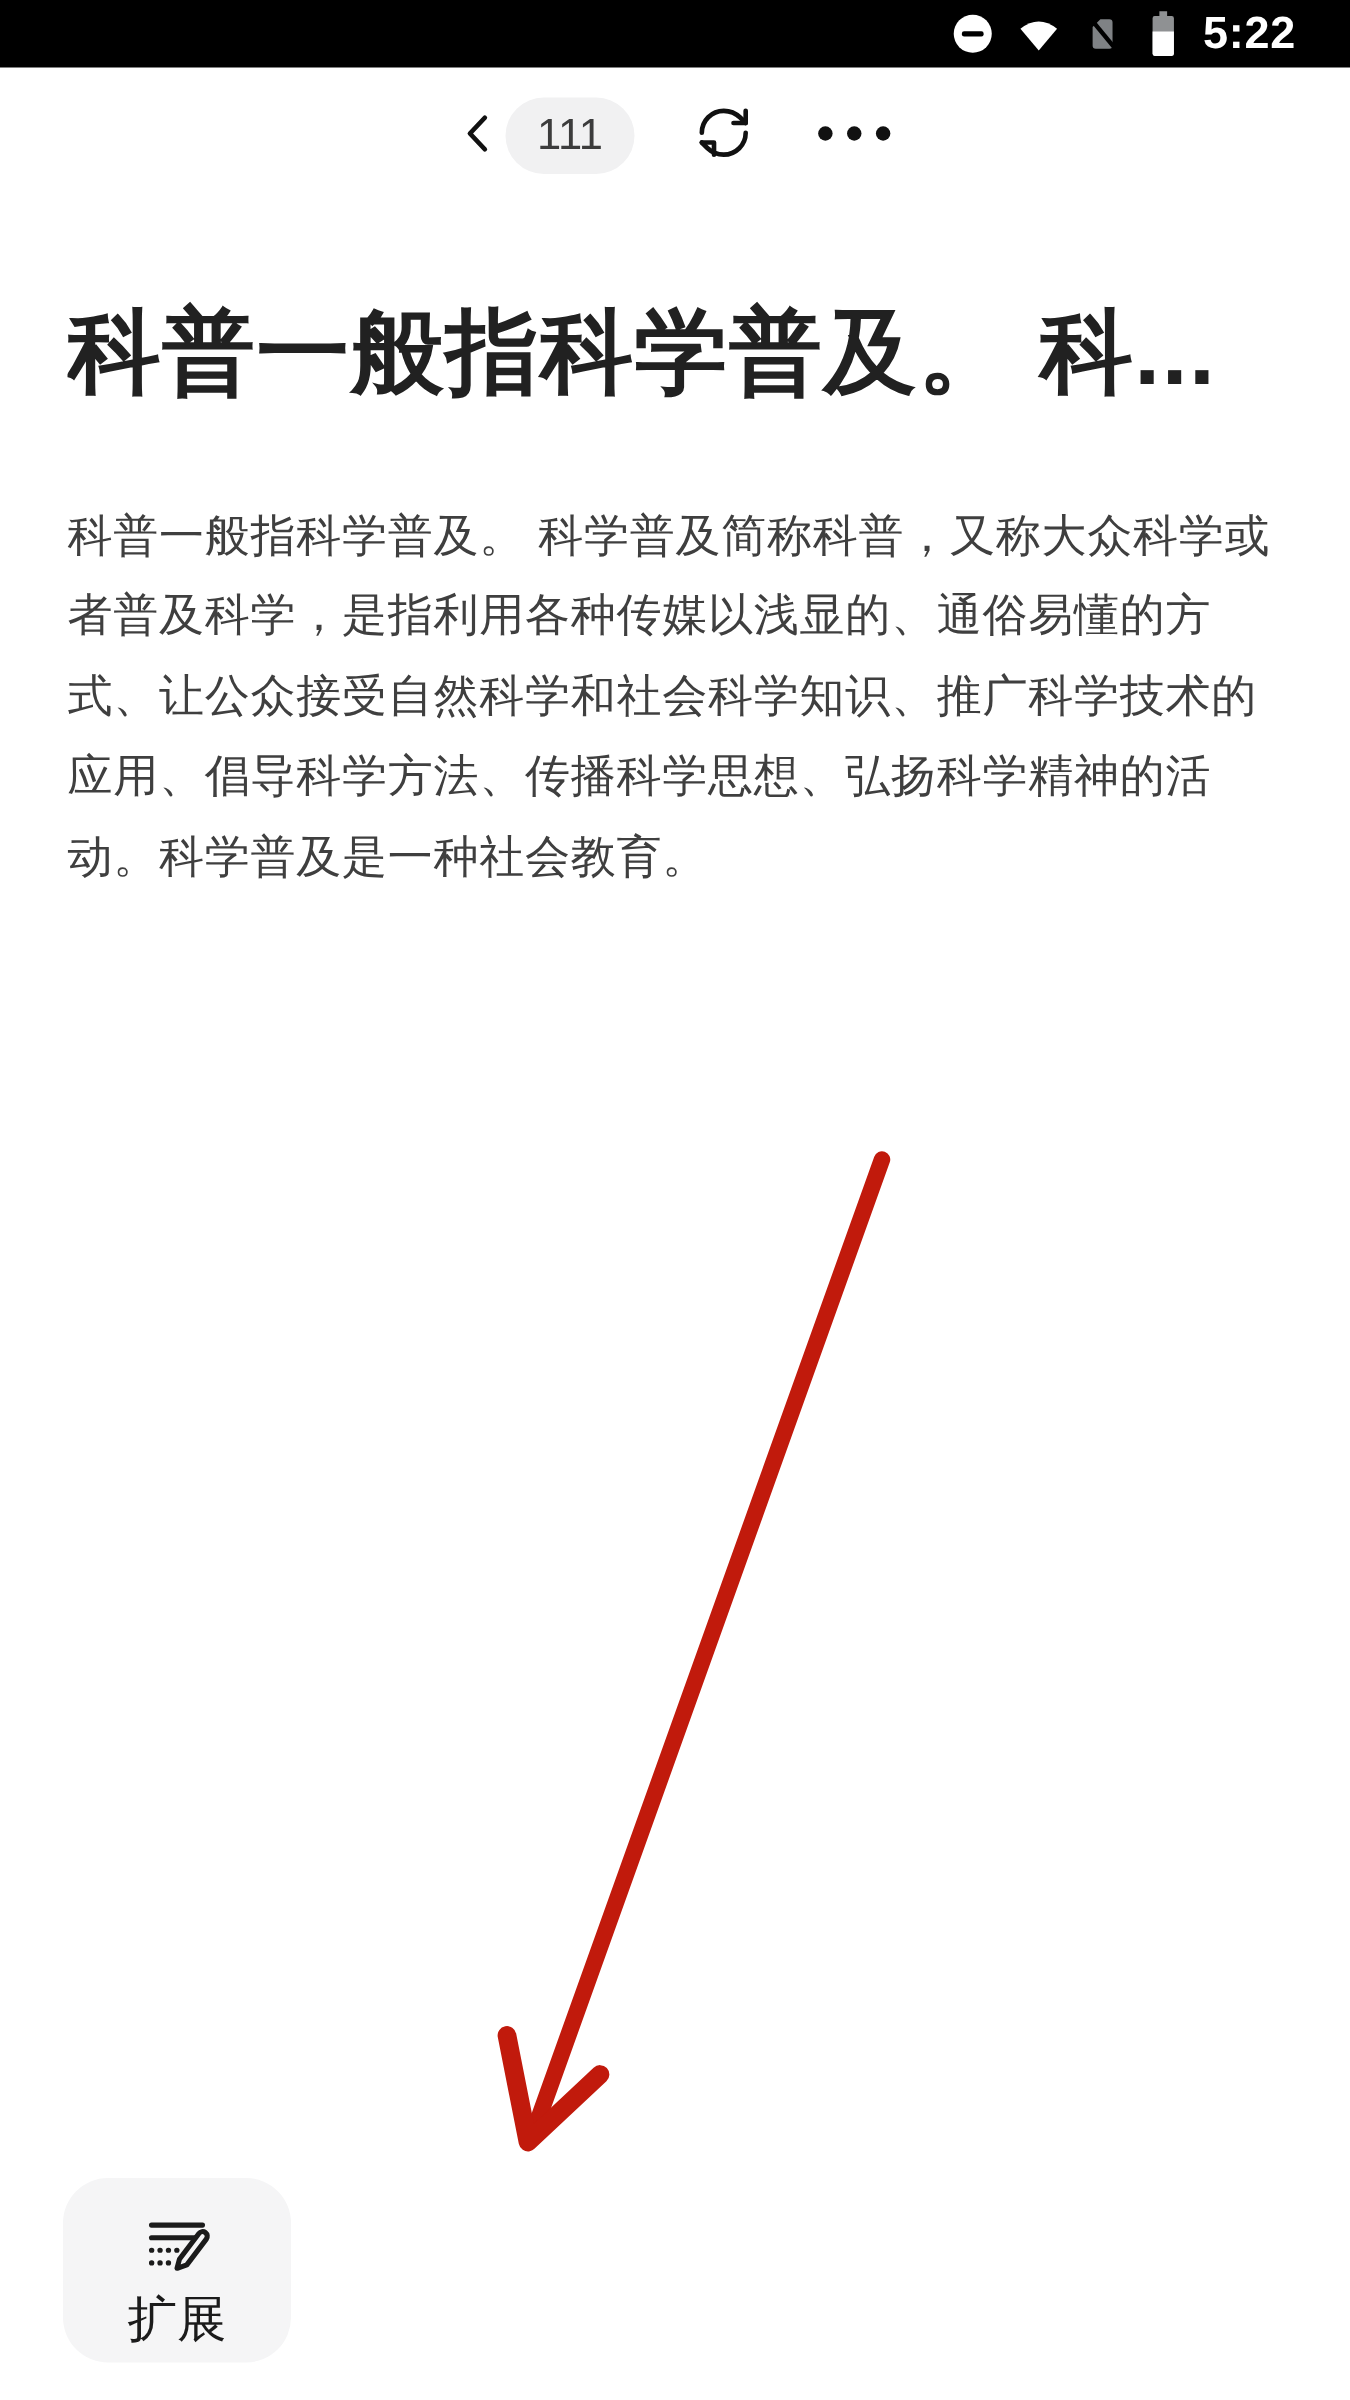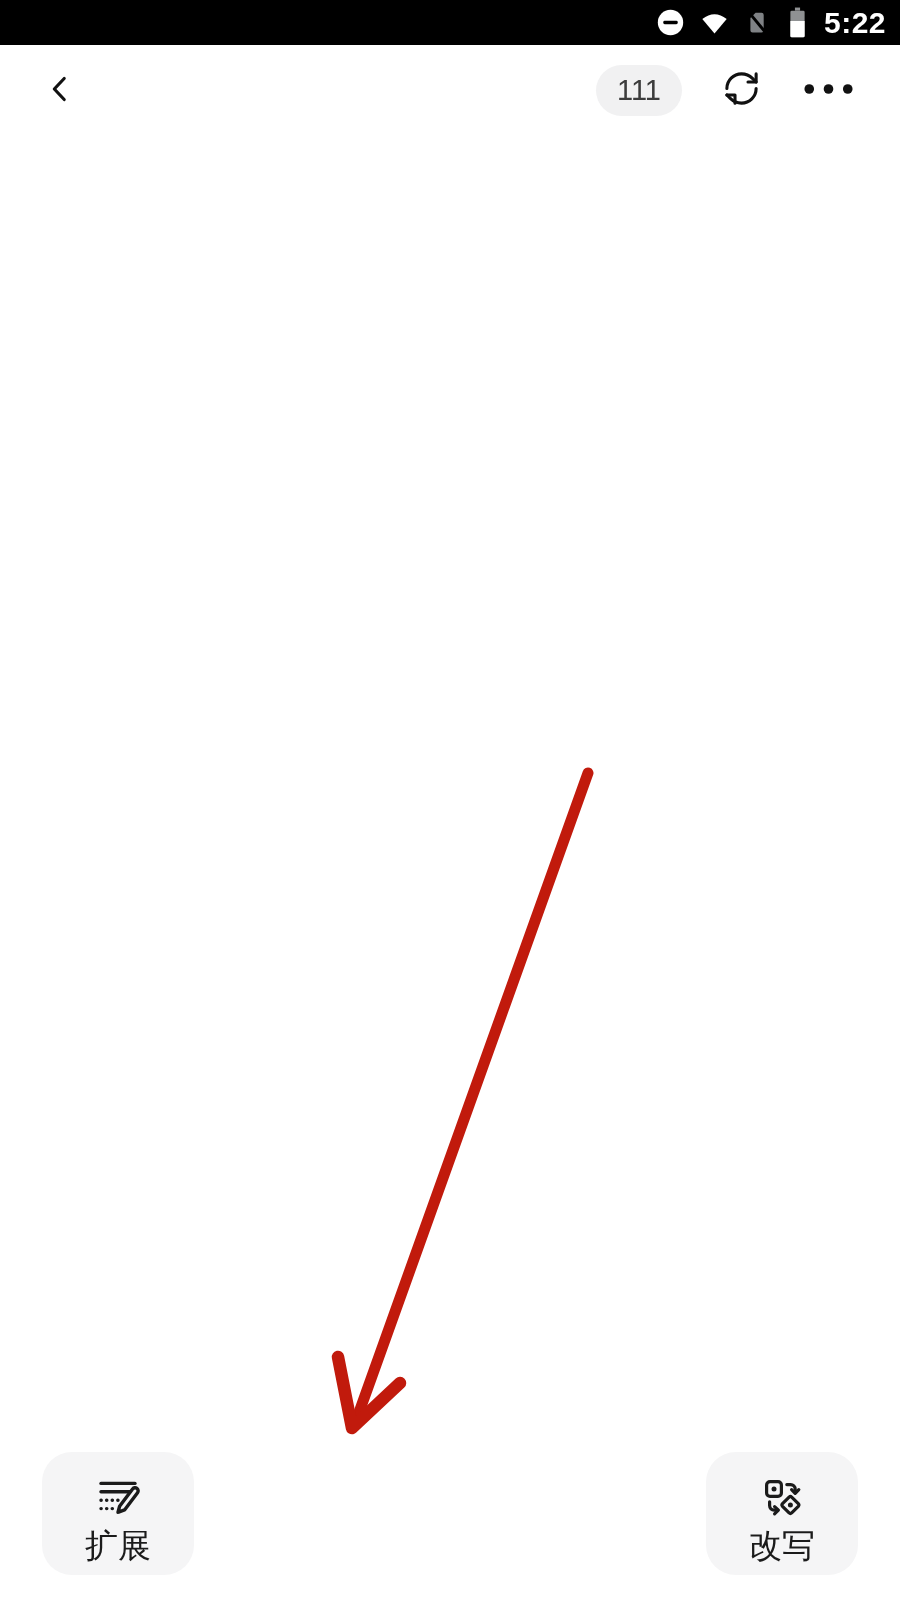--- a/index.html
+++ b/index.html
@@ -1,27 +1,27 @@
 <!DOCTYPE html>
 <html><head>
 <meta charset="utf-8">
 <style>
   html,body{margin:0;padding:0;background:#ffffff;}
   body{font-family:"Liberation Sans",sans-serif;-webkit-font-smoothing:antialiased;}
   .screen{position:relative;width:900px;height:1600px;background:#ffffff;overflow:hidden;}
 
   
   .status-bar{position:absolute;top:0;left:0;width:900px;height:45px;background:#000000;
-    display:flex;align-items:center;justify-content:flex-end;gap:14px;padding-right:14px;box-sizing:border-box;}
+    display:flex;align-items:center;justify-content:flex-end;gap:14px;padding-right:36px;box-sizing:border-box;}
   .status-bar .sicon{display:flex;align-items:center;}
   .status-time{color:#ffffff;font-size:30px;font-weight:600;letter-spacing:.5px;line-height:1;}
 
   
   .nav-bar{position:absolute;top:45px;left:0;width:900px;height:90px;
-    display:flex;align-items:center;justify-content:space-between;padding:0 44px 0 42px;box-sizing:border-box;}
+    display:flex;align-items:center;justify-content:center;padding:0 44px 0 42px;box-sizing:border-box;}
   .nav-right{display:flex;align-items:center;gap:40px;}
   .badge{background:#f1f1f2;border-radius:999px;padding:11px 21px;font-size:29px;color:#3c3c3c;line-height:1;}
 
   
   .article{position:absolute;top:135px;left:0;width:900px;padding:0 45px;box-sizing:border-box;}
   .article h1{margin:62px 0 0;font-size:62px;line-height:1.25;font-weight:700;color:#212121;
     letter-spacing:1px;white-space:nowrap;overflow:hidden;}
   .article p{margin:56px 0 0;font-size:30px;line-height:53.5px;color:#3f3f3f;letter-spacing:.5px;}
 
   
@@ -94,20 +94,24 @@
           <svg width="55" height="30" viewBox="0 0 24 13" fill="#111111">
             <circle cx="3.6" cy="6.5" r="2.1"></circle>
             <circle cx="12" cy="6.5" r="2.1"></circle>
             <circle cx="20.4" cy="6.5" r="2.1"></circle>
           </svg>
         </span>
       </button>
     </div>
   </div>
 
+  <div class="article">
+    <h1>科普一般指科学普及。 科...</h1>
+    <p>科普一般指科学普及。 科学普及简称科普，又称大众科学或者普及科学，是指利用各种传媒以浅显的、通俗易懂的方式、让公众接受自然科学和社会科学知识、推广科学技术的应用、倡导科学方法、传播科学思想、弘扬科学精神的活动。科学普及是一种社会教育。</p>
+  </div>
 
   <svg class="arrow-overlay" width="900" height="1600" viewBox="0 0 900 1600">
     <g fill="none" stroke="#c11a0c" stroke-linecap="round" stroke-linejoin="round">
       <line x1="588" y1="773" x2="357" y2="1418" stroke-width="11"></line>
       <path d="M338,1357 L352,1428 L400,1383" stroke-width="12.5"></path>
     </g>
   </svg>
 
   <div class="toolbar">
 
@@ -117,32 +121,17 @@
           <path d="M3.5,5.2 H20.5"></path>
           <path d="M3.5,9.4 H18"></path>
           <path d="M3.5,13.6 H12.5" stroke-dasharray="0.1,2.7"></path>
           <path d="M3.5,17.8 H9.2" stroke-dasharray="0.1,2.7"></path>
           <path d="M12,19.6 l0.8,-3 6.5,-8.6 a1.55,1.55 0 0 1 2.17,-0.3 1.55,1.55 0 0 1 0.3,2.17 l-6.5,8.6 -3,1.1 z"></path>
         </svg>
       </span>
       <span class="tlabel">扩展</span>
     </button>
 
-    <button class="tool-btn">
-      <span class="ticon">
-        <svg width="48" height="48" viewBox="0 0 24 24" fill="none" stroke="currentColor" stroke-width="1.6" stroke-linecap="round" stroke-linejoin="round">
-          <rect x="4.3" y="4.3" width="7.4" height="7.4" rx="1.7"></rect>
-          <circle cx="8" cy="8" r="1.25" fill="currentColor" stroke="none"></circle>
-          <path d="M14.4,5.8 h1.9 a2.3,2.3 0 0 1 2.3,2.3 v1.7"></path>
-          <path d="M16.8,8.3 l1.8,1.9 1.8,-1.9"></path>
-          <path d="M5.8,14.4 v1.9 a2.3,2.3 0 0 0 2.3,2.3 h1.7"></path>
-          <path d="M8.3,16.8 l1.9,1.8 -1.9,1.8"></path>
-          <path d="M15.55,12.05 a0.95,0.95 0 0 1 1.3,0 l3.3,3.3 a0.95,0.95 0 0 1 0,1.3 l-3.3,3.3 a0.95,0.95 0 0 1 -1.3,0 l-3.3,-3.3 a0.95,0.95 0 0 1 0,-1.3 z"></path>
-          <circle cx="16.2" cy="16" r="1.25" fill="currentColor" stroke="none"></circle>
-        </svg>
-      </span>
-      <span class="tlabel">改写</span>
-    </button>
 
 
 
   </div>
 </div>
 
 </body></html>

